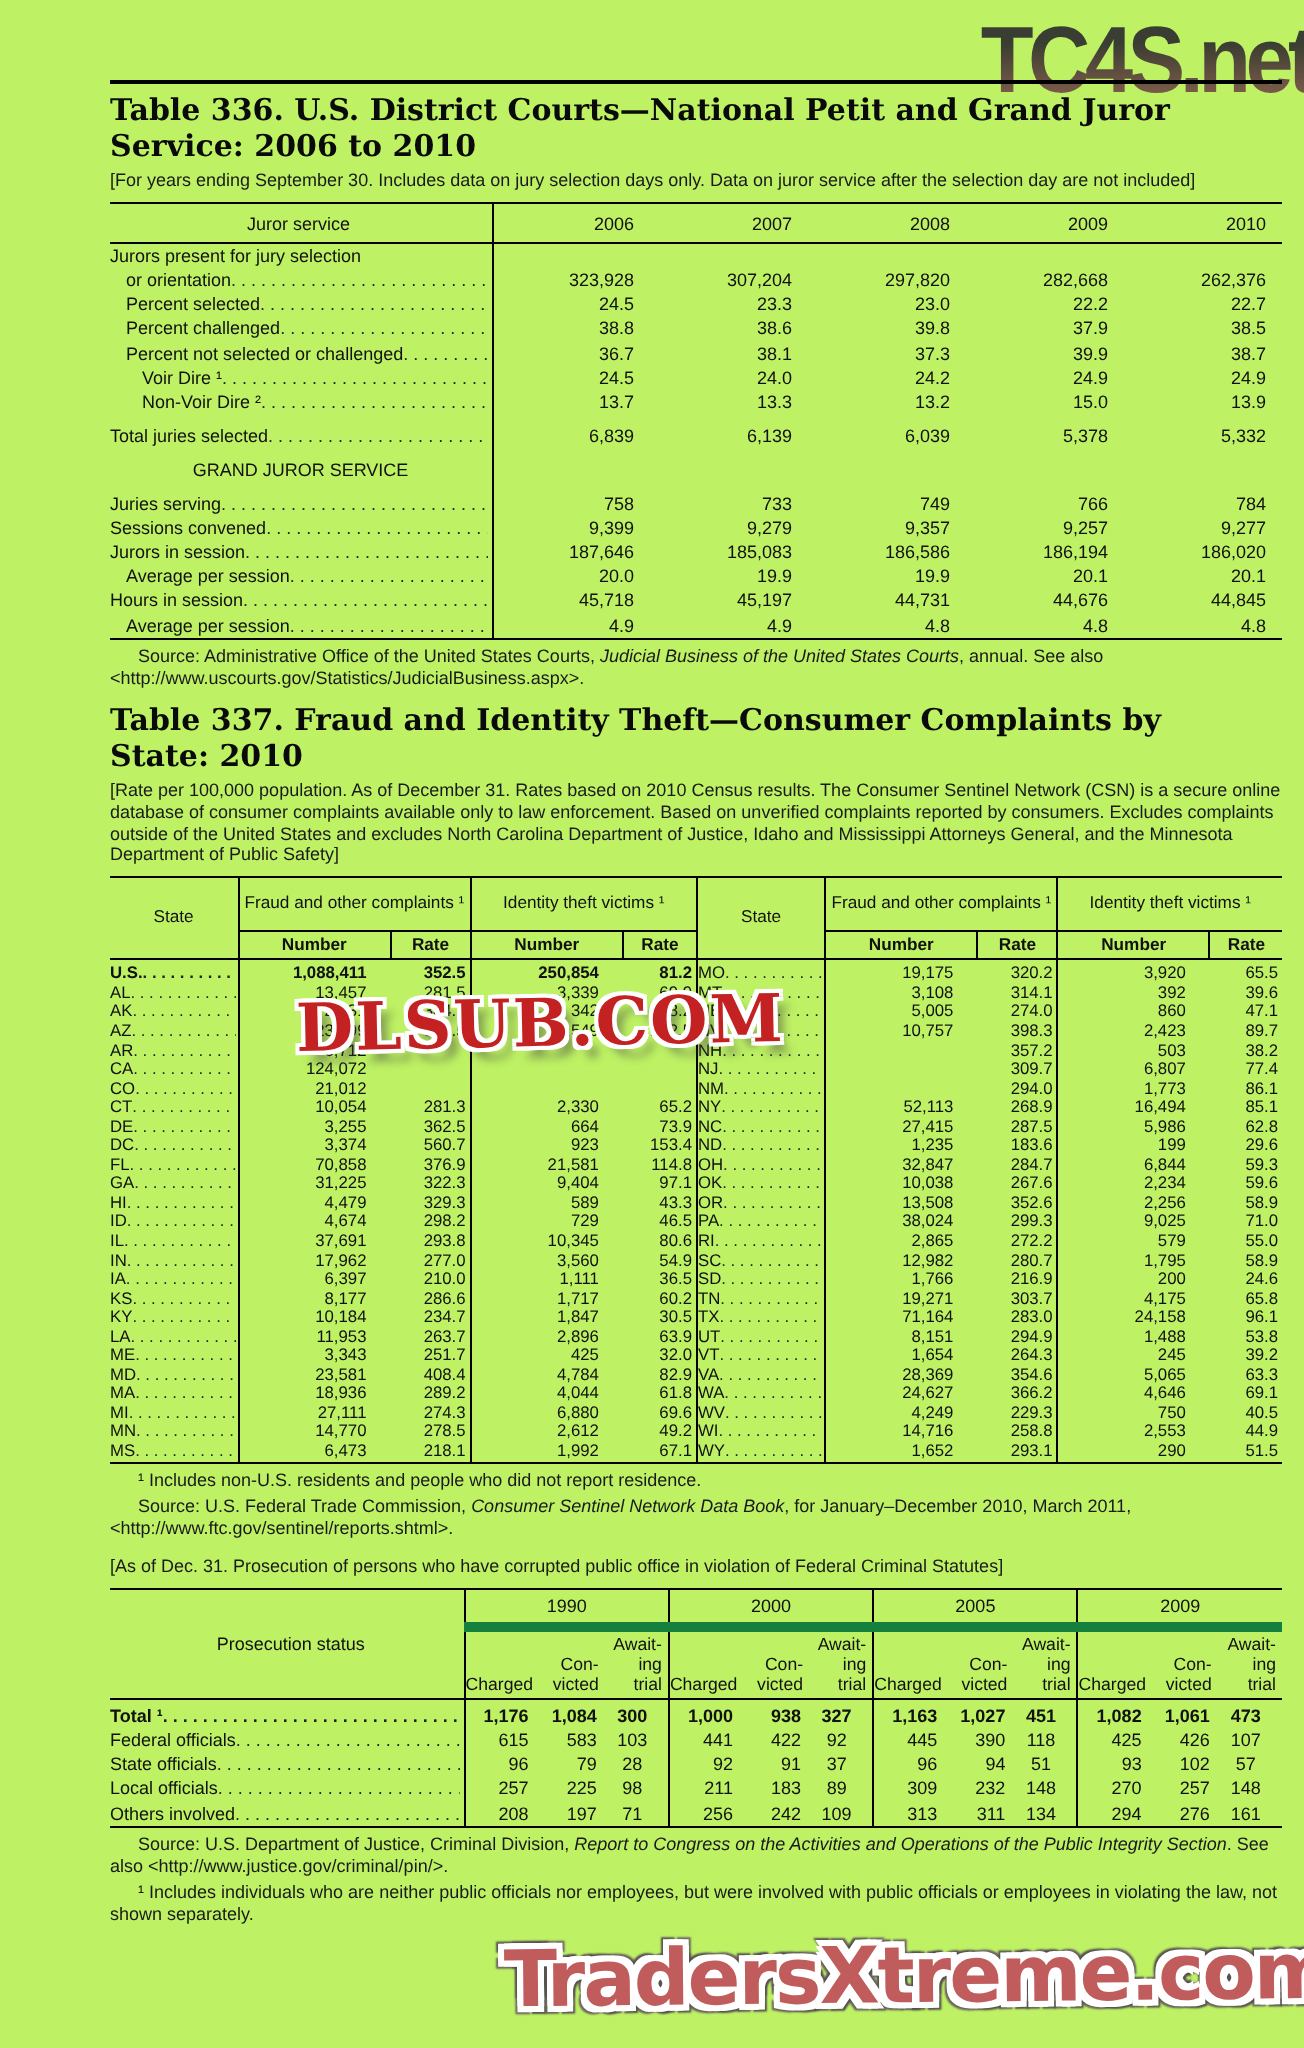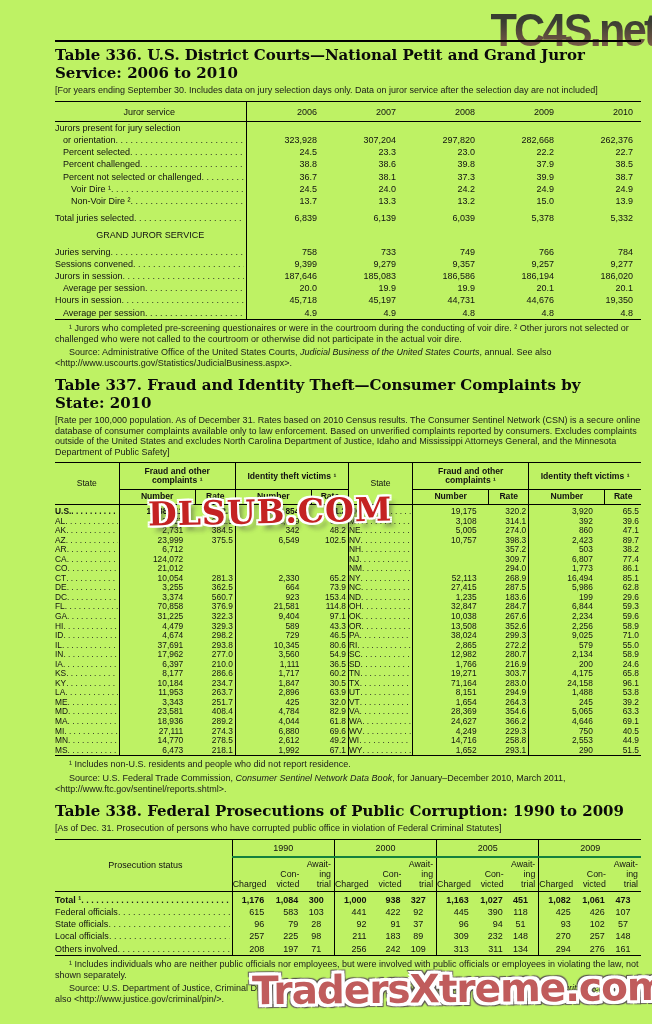--- a/index.html
+++ b/index.html
@@ -39,40 +39,40 @@
   #t336 tbody{border-bottom:1.5px solid #000;}
 
   
   #t337{font-size:8.4px;line-height:9.55px;}
   #t337 col.c-st{width:64px;}  #t337 col.c-n{width:76px;}
   #t337 col.c-r1{width:40px;} #t337 col.c-r2{width:37px;} #t337 col.c-r4{width:36px;}
   #t337 thead th{font-size:8.6px;vertical-align:middle;}
   #t337 .h-state{border-top:1.5px solid #000;border-right:1px solid #000;}
   #t337 .h-state.mid{border-left:1px solid #000;}
   #t337 .h-group{border-top:1.5px solid #000;border-bottom:1px solid #000;border-right:1px solid #000;
-                 text-align:center;padding:2px 2px;height:22px;font-weight:bold;}
+                 text-align:center;padding:2px 2px;height:22px;}
   #t337 .h-group.last{border-right:none;}
   #t337 .h-sub{text-align:center;padding:2px 0 2px 0;font-weight:bold;}
   #t337 .h-sub.rt{border-left:1px solid #000;}
   #t337 .h-sub.gb{border-right:1px solid #000;}
   #t337 .h-sub.gb.last{border-right:none;}
   #t337 tbody{border-top:1.5px solid #000;border-bottom:1.5px solid #000;}
   #t337 td.state{border-right:1px solid #000;padding-right:1px;}
   #t337 td.n{padding-right:12px;}
   #t337 td.r{padding-right:2px;}
   #t337 td.gb{border-right:1px solid #000;}
   #t337 tbody tr:first-child td{padding-top:2px;}
 
   
   #t338{font-size:9px;line-height:12.2px;}
   #t338 col.c-stub{width:177px;}
   #t338 col.c-a{width:36px;} #t338 col.c-b{width:34px;} #t338 col.c-c{width:32px;}
   #t338 .h-stub{border-top:1.5px solid #000;border-right:1px solid #000;
                 text-align:center;vertical-align:middle;padding-left:4px;font-size:9px;}
-  #t338 .h-year{border-top:1.5px solid #000;border-bottom:2px solid #15803d;border-right:1px solid #000;
+  #t338 .h-year{border-top:1.5px solid #000;border-bottom:5px solid #15803d;border-right:1px solid #000;
                 text-align:center;padding:2px 0;}
   #t338 .h-year.last{border-right:none;}
   #t338 .h-sub{text-align:right;padding:1px 3px 2px 0;vertical-align:bottom;font-size:8.8px;line-height:10px;}
   #t338 .h-sub.gb{border-right:1px solid #000;}
   #t338 .h-sub.gb.last{border-right:none;}
   #t338 tbody{border-top:1.5px solid #000;border-bottom:1.5px solid #000;}
   #t338 td.stub{border-right:1px solid #000;padding-right:2px;}
   #t338 td.v{padding-right:4px;}
   #t338 td.gb{border-right:1px solid #000;text-align:center;}
   #t338 td.gb.last{border-right:none;}
@@ -294,40 +294,39 @@
             <td class="stub i0">
               <div class="lead">
                 <span class="lbl">Hours in session</span>
                 <span class="dots"> . . . . . . . . . . . . . . . . . . . . . . . . . . . . . . . . . . . . . . . . . . . .</span>
               </div>
             </td>
             <td class="v num">45,718</td>
             <td class="v num">45,197</td>
             <td class="v num">44,731</td>
             <td class="v num">44,676</td>
-            <td class="v num">19,350</td>
+            <td class="v num">44,845</td>
           </tr>
           <tr>
             <td class="stub i1">
               <div class="lead">
                 <span class="lbl">Average per session</span>
                 <span class="dots"> . . . . . . . . . . . . . . . . . . . . . . . . . . . . . . . . . . . . . . . . . . . .</span>
               </div>
             </td>
             <td class="v num">4.9</td>
             <td class="v num">4.9</td>
             <td class="v num">4.8</td>
             <td class="v num">4.8</td>
             <td class="v num">4.8</td>
           </tr>
         </tbody>
     </table>
 
     <div class="fnblock">
-      <p class="fn">¹ Jurors who completed pre-screening questionaires or were in the courtroom during the conducting of voir dire. ² Other jurors not selected or challenged who were not called to the courtroom or otherwise did not participate in the actual voir dire.</p>
       <p class="fn"><span>Source: Administrative Office of the United States Courts, </span><i>Judicial Business of the United States Courts</i><span>, annual. See also &lt;http://www.uscourts.gov/Statistics/JudicialBusiness.aspx&gt;.</span></p>
     </div>
 
     <div class="tbl-title">Table 337. Fraud and Identity Theft—Consumer Complaints by State: 2010</div>
     <div class="tbl-note">[Rate per 100,000 population. As of December 31. Rates based on 2010 Census results. The Consumer Sentinel Network (CSN) is a secure online database of consumer complaints available only to law enforcement. Based on unverified complaints reported by consumers. Excludes complaints outside of the United States and excludes North Carolina Department of Justice, Idaho and Mississippi Attorneys General, and the Minnesota Department of Public Safety]</div>
 
     <table id="t337">
       <colgroup>
         <col class="c-st">
           <col class="c-n">
@@ -703,21 +702,21 @@
             <td class="n num">3,560</td>
             <td class="r num gb">54.9</td>
             <td class="state">
               <div class="lead">
                 <span class="lbl">SC</span>
                 <span class="dots"> . . . . . . . . . . . . . . . . . . . . . . . . . . . . . . . . . . . . . . . . . . . .</span>
               </div>
             </td>
             <td class="n num">12,982</td>
             <td class="r num gb">280.7</td>
-            <td class="n num">2,134</td>
+            <td class="n num">1,795</td>
             <td class="r num">58.9</td>
           </tr>
           <tr>
             <td class="state">
               <div class="lead">
                 <span class="lbl">IA</span>
                 <span class="dots"> . . . . . . . . . . . . . . . . . . . . . . . . . . . . . . . . . . . . . . . . . . . .</span>
               </div>
             </td>
             <td class="n num">6,397</td>
@@ -934,21 +933,20 @@
             <td class="r num">51.5</td>
           </tr>
         </tbody>
     </table>
 
     <div class="fnblock">
       <p class="fn">¹ Includes non-U.S. residents and people who did not report residence.</p>
       <p class="fn"><span>Source: U.S. Federal Trade Commission, </span><i>Consumer Sentinel Network Data Book</i><span>, for January–December 2010, March 2011, &lt;http://www.ftc.gov/sentinel/reports.shtml&gt;.</span></p>
     </div>
 
-    <div class="tbl-title">Table 338. Federal Prosecutions of Public Corruption: 1990 to 2009</div>
     <div class="tbl-note">[As of Dec. 31. Prosecution of persons who have corrupted public office in violation of Federal Criminal Statutes]</div>
 
     <table id="t338">
       <colgroup>
         <col class="c-stub">
         <col class="c-a">
           <col class="c-b">
           <col class="c-c">
         <col class="c-a">
           <col class="c-b">
@@ -1081,18 +1079,18 @@
             <td class="v num">311</td>
             <td class="v num gb">134</td>
             <td class="v num">294</td>
             <td class="v num">276</td>
             <td class="v num gb last">161</td>
           </tr>
         </tbody>
     </table>
 
     <div class="fnblock">
+      <p class="fn"><span>Source: U.S. Department of Justice, Criminal Division, </span><i>Report to Congress on the Activities and Operations of the Public Integrity Section</i><span>. See also &lt;http://www.justice.gov/criminal/pin/&gt;.</span></p>
       <p class="fn">¹ Includes individuals who are neither public officials nor employees, but were involved with public officials or employees in violating the law, not shown separately.</p>
-      <p class="fn"><span>Source: U.S. Department of Justice, Criminal Division, </span><i>Report to Congress on the Activities and Operations of the Public Integrity Section</i><span>. See also &lt;http://www.justice.gov/criminal/pin/&gt;.</span></p>
     </div>
 
   </div>
 </div>
 
 </body></html>

